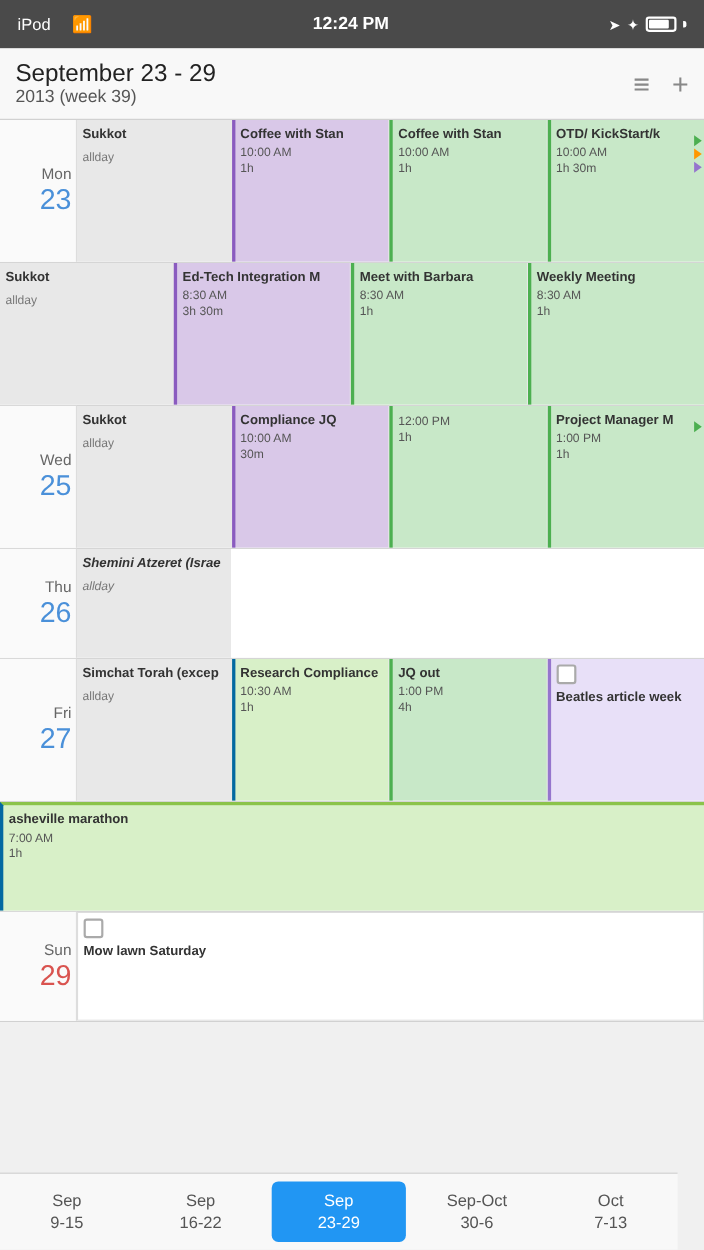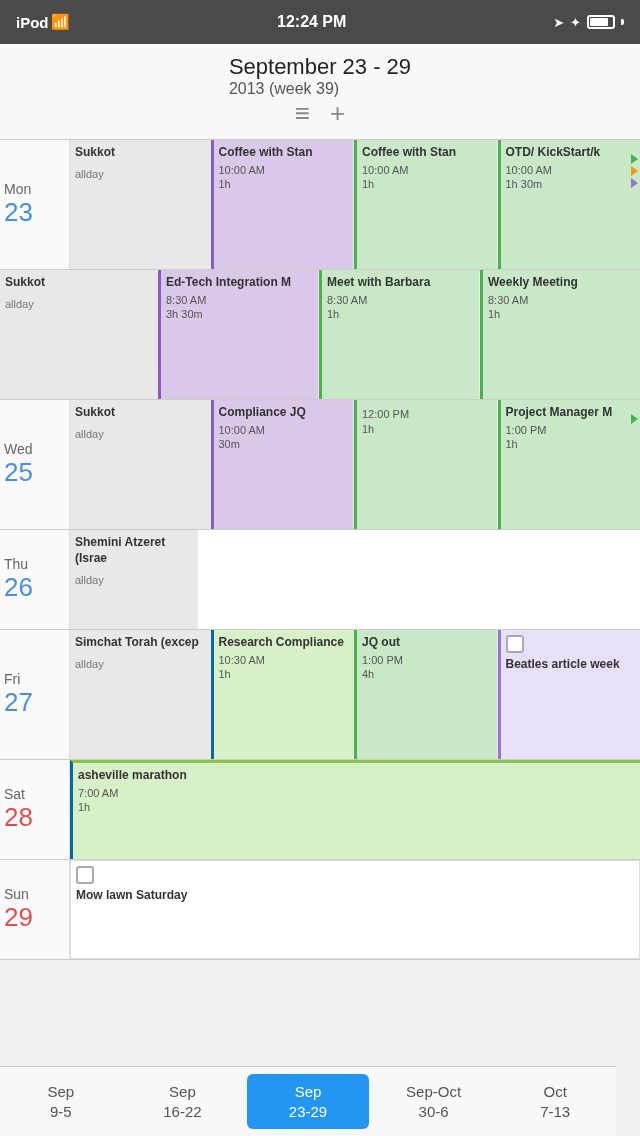--- a/index.html
+++ b/index.html
@@ -11,56 +11,55 @@
       background: #4a4a4a;
       height: 44px;
       display: flex;
       align-items: center;
       justify-content: space-between;
       padding: 0 16px;
       color: white;
       font-size: 15px;
       font-weight: 500;
     }
-    .status-left { display: flex; align-items: center; gap: 3px; font-weight: bold; }
+    .status-left { display: flex; align-items: center; gap: 20px; }
     .status-center { font-weight: 600; font-size: 16px; }
     .status-right { display: flex; align-items: center; gap: 6px; font-size: 13px; }
     .battery-icon { border: 2px solid white; border-radius: 3px; width: 28px; height: 14px; display: inline-flex; align-items: center; padding: 1px; position: relative; }
     .battery-icon::after { content: ''; display: block; width: 80%; height: 100%; background: white; border-radius: 1px; }
     .battery-tip { width: 3px; height: 6px; background: white; border-radius: 0 2px 2px 0; }
 
     
     .header {
       background: #f8f8f8;
       padding: 10px 14px 10px 14px;
       display: flex;
       align-items: center;
       justify-content: space-between;
       border-bottom: 1px solid #ccc;
-      flex-direction: column;
     }
     .header-title { font-size: 22px; font-weight: 400; color: #222; line-height: 1.2; }
     .header-subtitle { font-size: 16px; color: #555; }
     .header-buttons { display: flex; gap: 20px; align-items: center; }
     .header-btn { font-size: 26px; color: #888; cursor: pointer; }
 
     
     .day-row {
       display: flex;
       border-bottom: 1px solid #ccc;
       background: white;
       min-height: 90px;
     }
 
     .day-label {
       width: 70px;
       min-width: 70px;
       display: flex;
       flex-direction: column;
-      align-items: flex-start;
+      align-items: flex-end;
       justify-content: center;
       padding: 8px 4px;
       border-right: 1px solid #ddd;
       background: #fafafa;
     }
     .day-name { font-size: 14px; color: #666; }
     .day-num { font-size: 26px; font-weight: 300; color: #4a90d9; }
     .day-num.red { color: #d9534f; }
 
     .events-area {
@@ -275,21 +274,21 @@
       </div>
     </div>
   </div>
 
   <div class="day-row" style="min-height:100px;">
     <div class="day-label">
       <span class="day-name">Thu</span>
       <span class="day-num">26</span>
     </div>
     <div class="events-area">
-      <div class="event-cell allday-gray" style="flex:0 0 auto; width:128px;">
+      <div class="event-cell allday-gray" style="flex:0 0 auto; width:140px;font-style:italic;">
         <div class="event-title">Shemini Atzeret (Israe</div>
         <div class="allday-label">allday</div>
       </div>
       <div style="flex:1; background:white;"></div>
     </div>
   </div>
 
   <div class="day-row" style="min-height:130px;">
     <div class="day-label">
       <span class="day-name">Fri</span>
@@ -311,24 +310,20 @@
         <div class="event-duration">4h</div>
       </div>
       <div class="event-cell lavender">
         <div class="checkbox-icon"></div>
         <div class="event-title">Beatles article week</div>
       </div>
     </div>
   </div>
 
   <div class="day-row" style="min-height:100px;">
-    <div class="day-label">
-      <span class="day-name">Sat</span>
-      <span class="day-num red">28</span>
-    </div>
     <div class="events-area">
       <div class="event-cell light-green" style="border-top: 3px solid #8bc34a;">
         <div class="event-title">asheville marathon</div>
         <div class="event-time">7:00 AM</div>
         <div class="event-duration">1h</div>
       </div>
     </div>
   </div>
 
   <div class="day-row" style="min-height:100px;">
@@ -342,21 +337,21 @@
         <div class="event-title">Mow lawn Saturday</div>
       </div>
     </div>
   </div>
 
 </div>
 
 <div class="bottom-nav">
   <div class="nav-item">
     <div class="nav-line1">Sep</div>
-    <div class="nav-line2">9-5</div>
+    <div class="nav-line2">9-15</div>
   </div>
   <div class="nav-item">
     <div class="nav-line1">Sep</div>
     <div class="nav-line2">16-22</div>
   </div>
   <div class="nav-item active">
     <div class="nav-line1">Sep</div>
     <div class="nav-line2">23-29</div>
   </div>
   <div class="nav-item">

